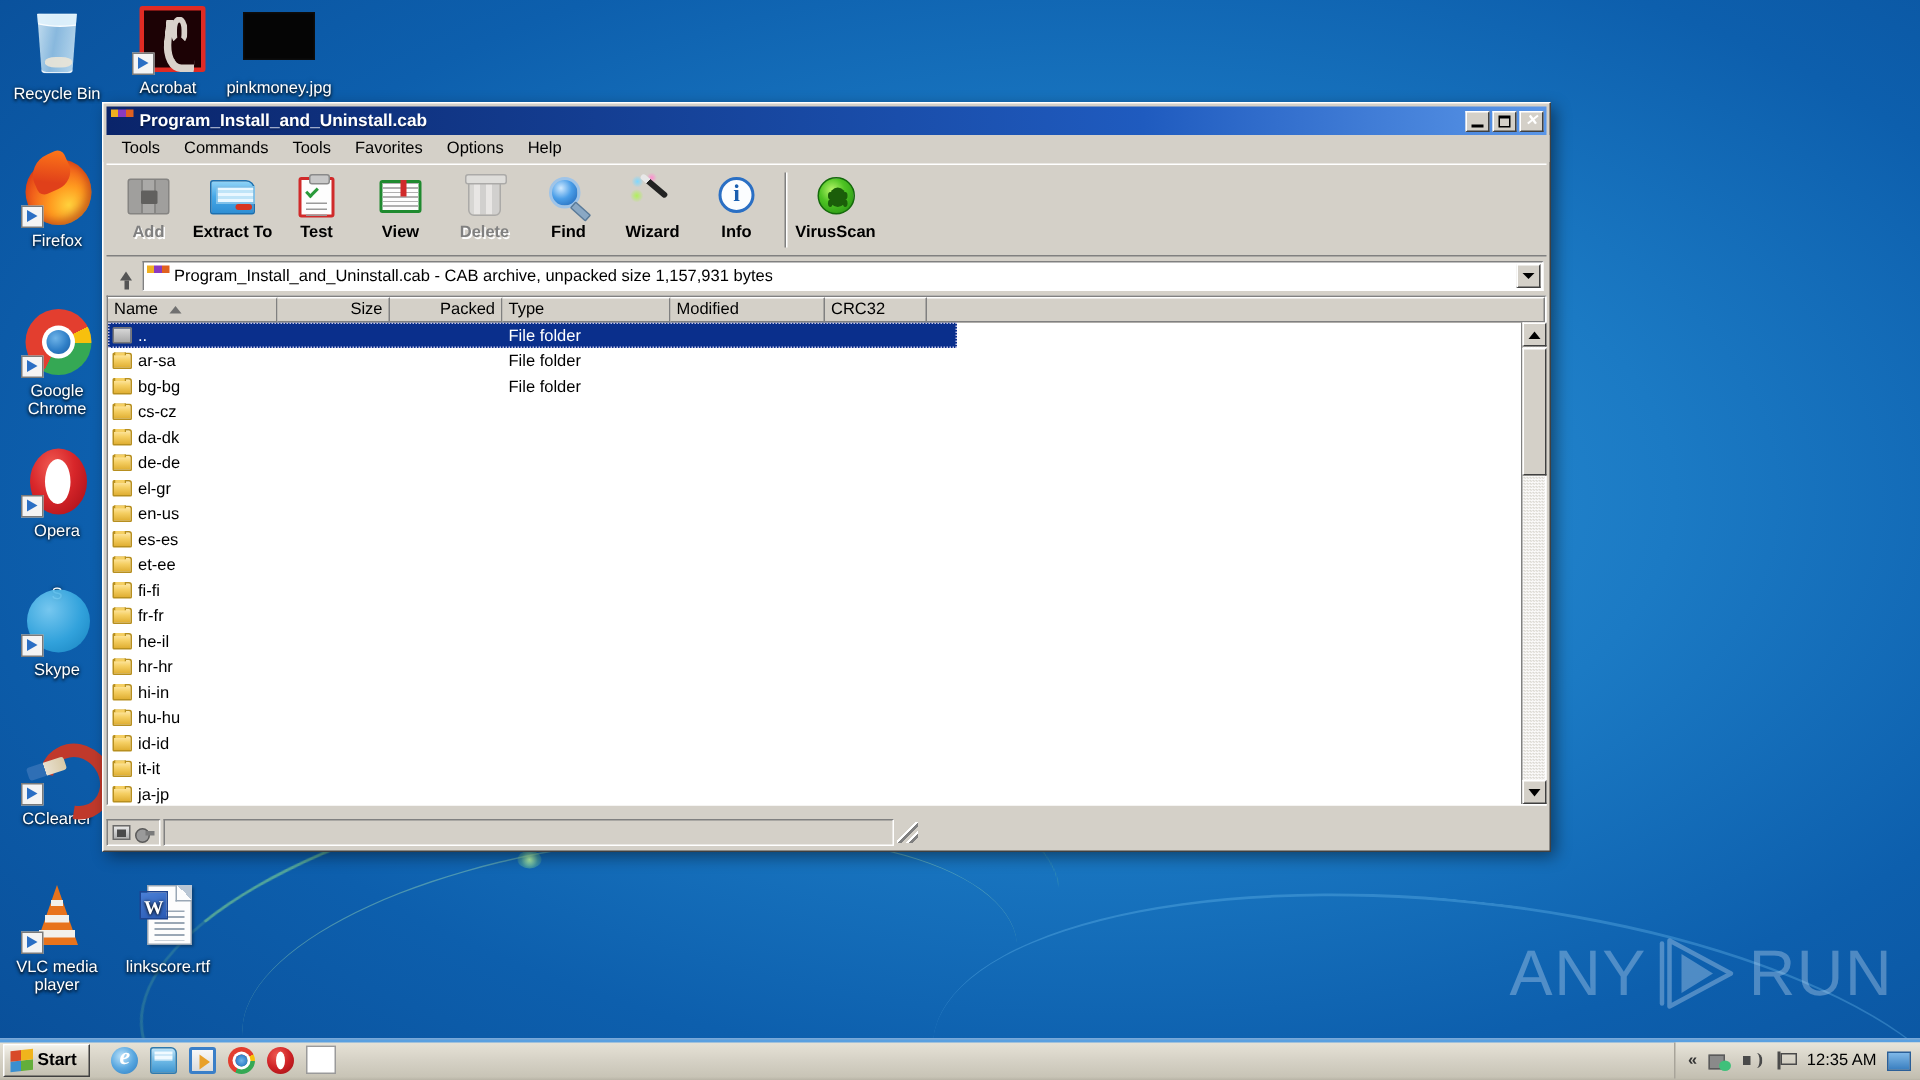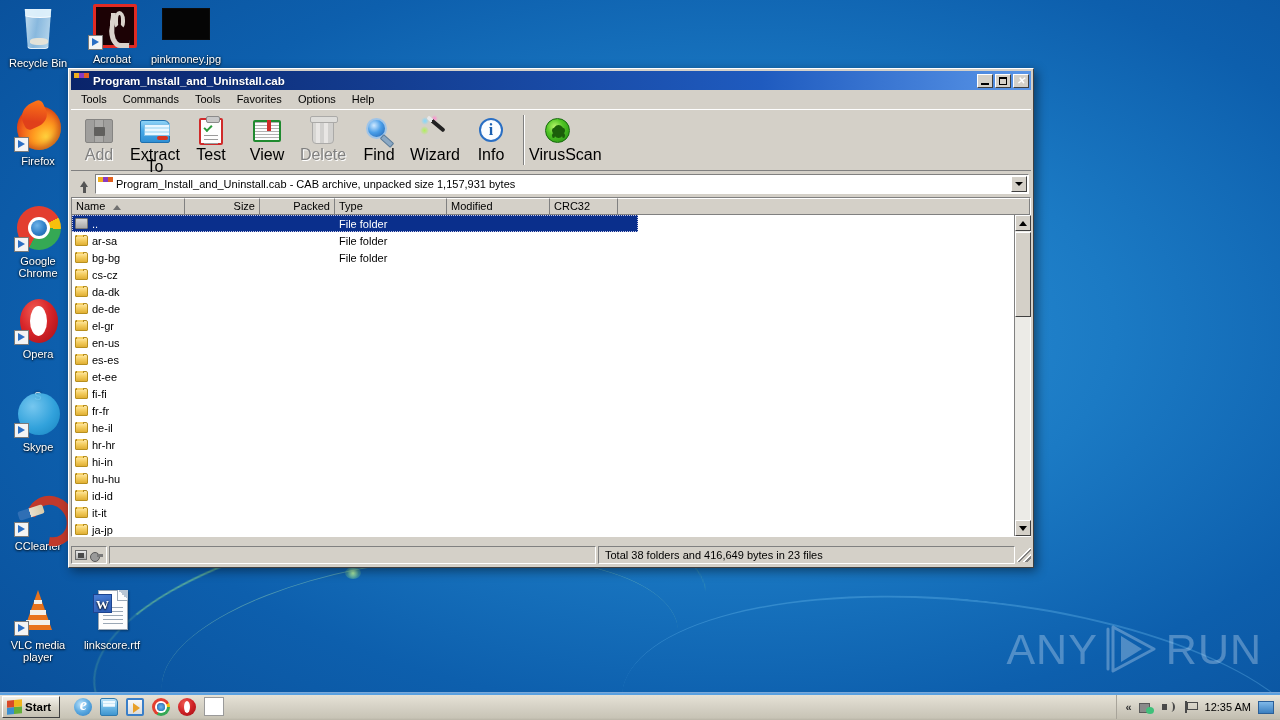--- a/index.html
+++ b/index.html
@@ -356,21 +356,21 @@
     display: flex; align-items: flex-start;
     padding-top: 3px;
   }
   .tbitem {
     width: 56px;
     text-align: center;
     cursor: default;
     padding-top: 2px;
   }
   .tbitem .ibox { width: 32px; height: 32px; margin: 0 auto 2px auto; position: relative; }
-  .tbitem .tlabel { font-size: 16px; line-height: 12px; }
+  .tbitem .tlabel { font-size: 11px; line-height: 12px; font-weight: bold; }
   .tbitem.disabled .tlabel { color: #808080; text-shadow: 1px 1px 0 #fff; }
   .tbsep { width: 2px; height: 50px; margin: 2px 4px 0 4px;
            border-left: 1px solid #808080; border-right: 1px solid #ffffff; }
 
   
   .i-add { position:absolute; left:2px; top:4px; width:28px; height:24px;
     background:
       linear-gradient(90deg,#8e8e8e 0 8px, #6f6f6f 8px 9px, #9c9c9c 9px 17px, #6f6f6f 17px 18px, #8e8e8e 18px 28px);
     border: 1px solid #6a6a6a; border-radius: 2px; filter: grayscale(1) opacity(.75); }
   .i-add::after { content:"";position:absolute;left:8px;top:7px;width:11px;height:9px;background:#3a3a3a;border-radius:1px;}
@@ -1124,23 +1124,20 @@
     </div>
 
     <div class="statusbar">
       <div class="sb-icons">
         <span class="sb-key"></span>
         <span class="sb-disc"></span>
       </div>
       <div class="sb-pane left">
         <span class="txt"></span>
       </div>
-      <div class="sb-pane">
-        <span class="txt">Total 38 folders and 416,649 bytes in 23 files</span>
-      </div>
       <div class="sb-grip"></div>
     </div>
 
   </div>
 
   <div id="taskbar">
     <div class="tb-top-line"></div>
 
     <div class="startbtn">
       <span class="winflag"></span>

